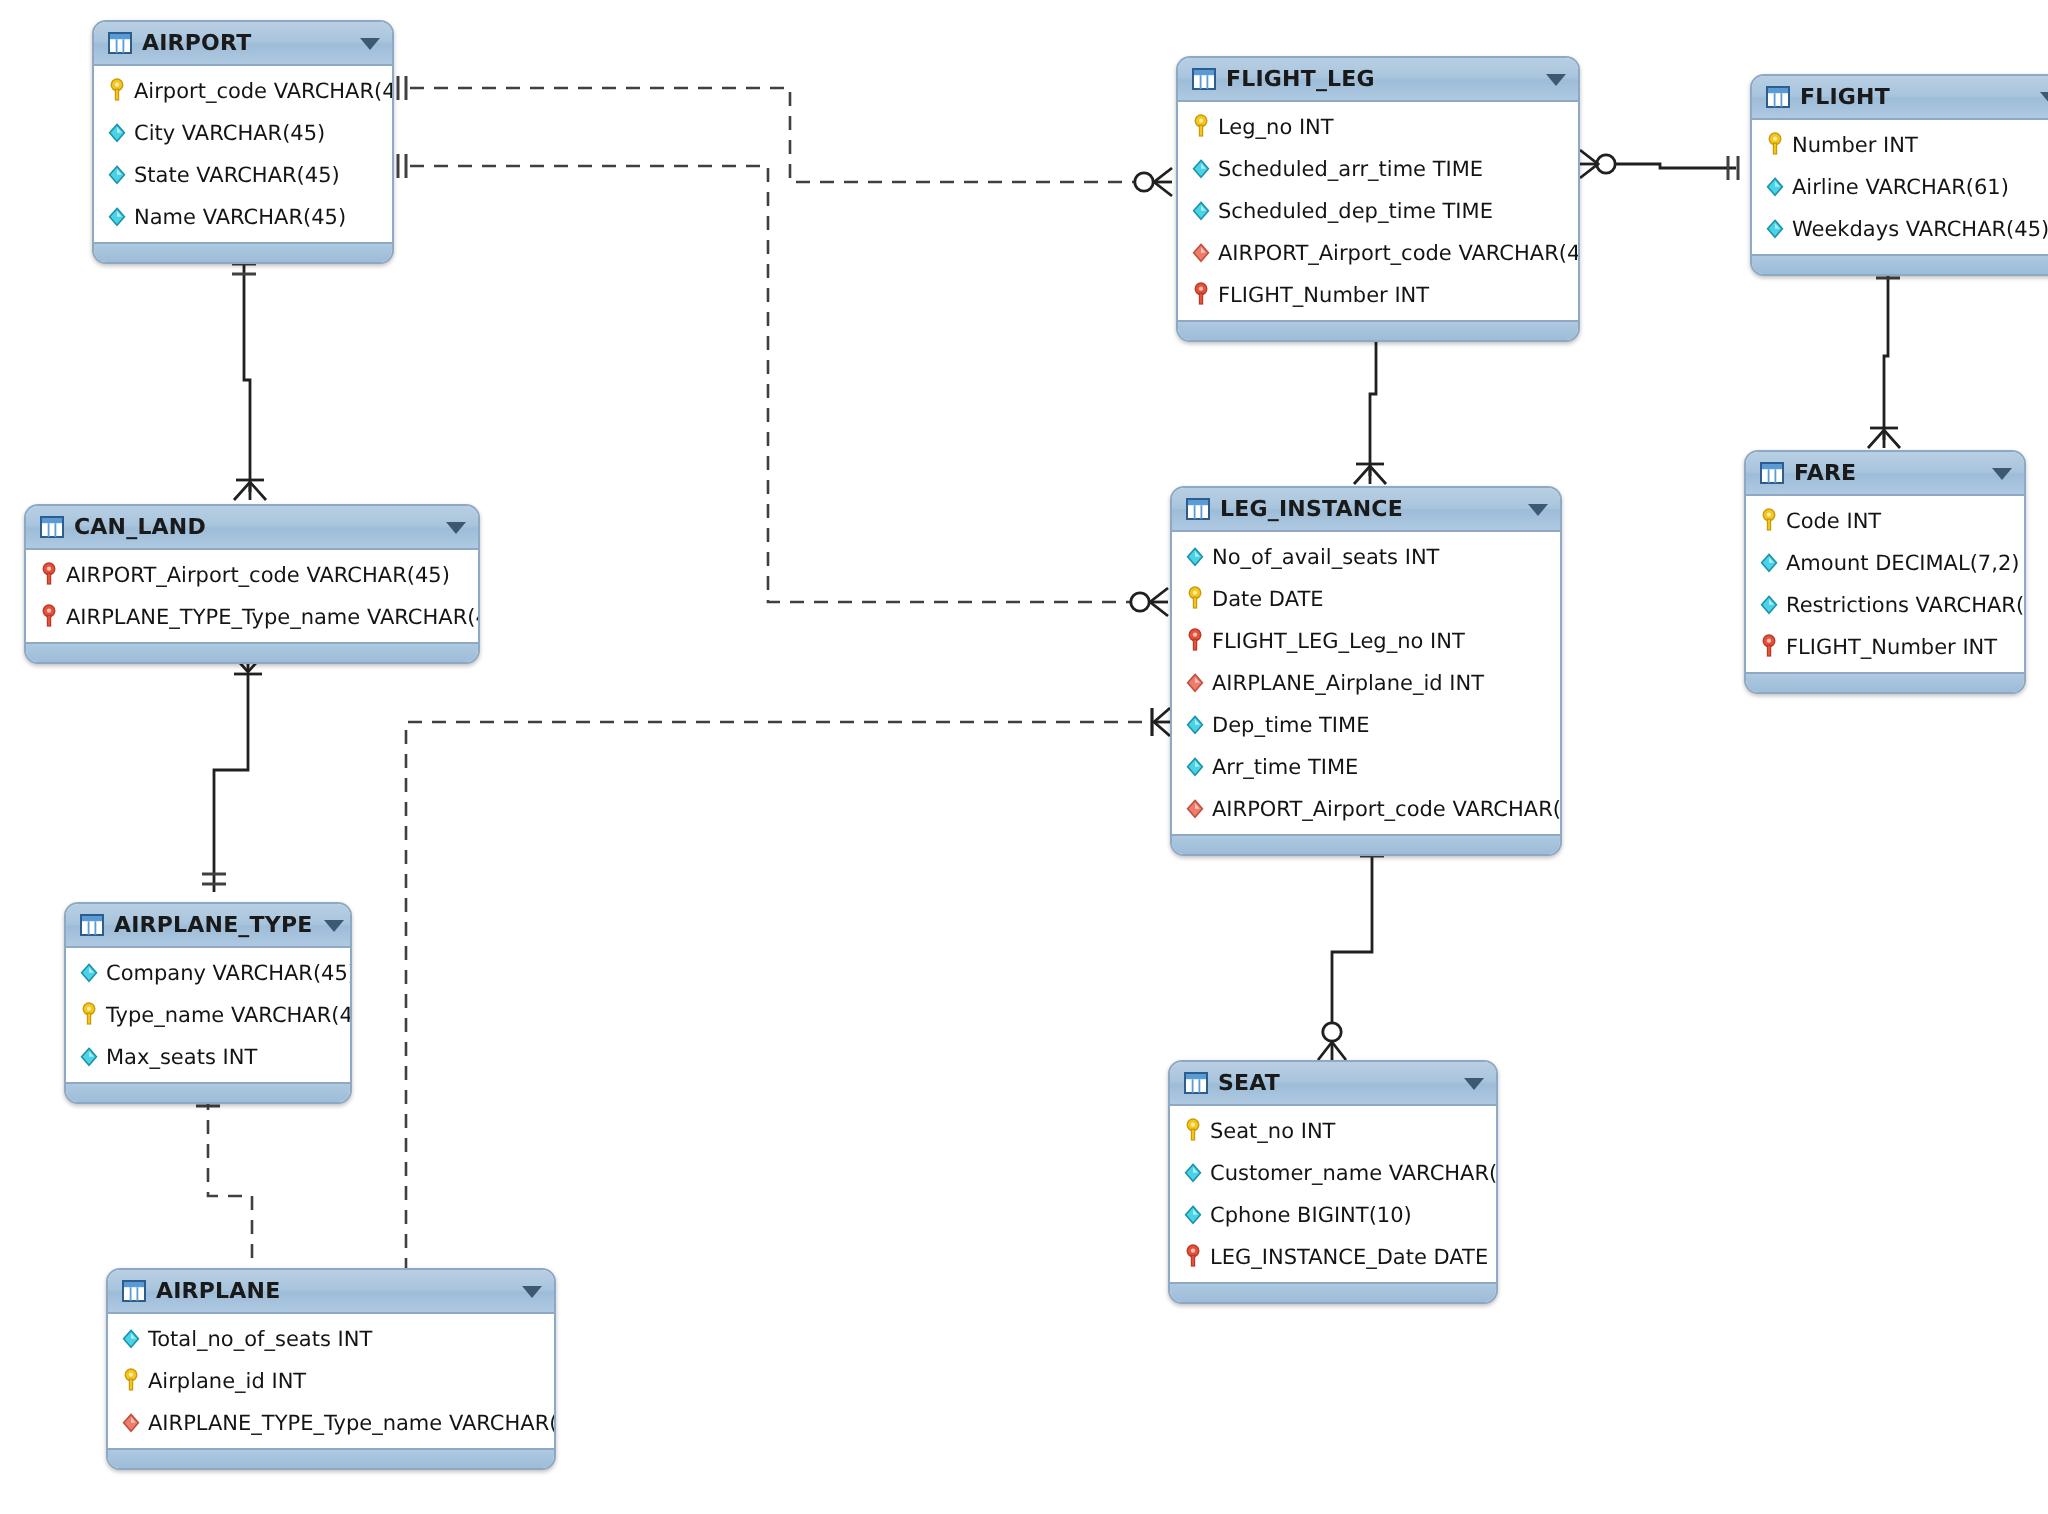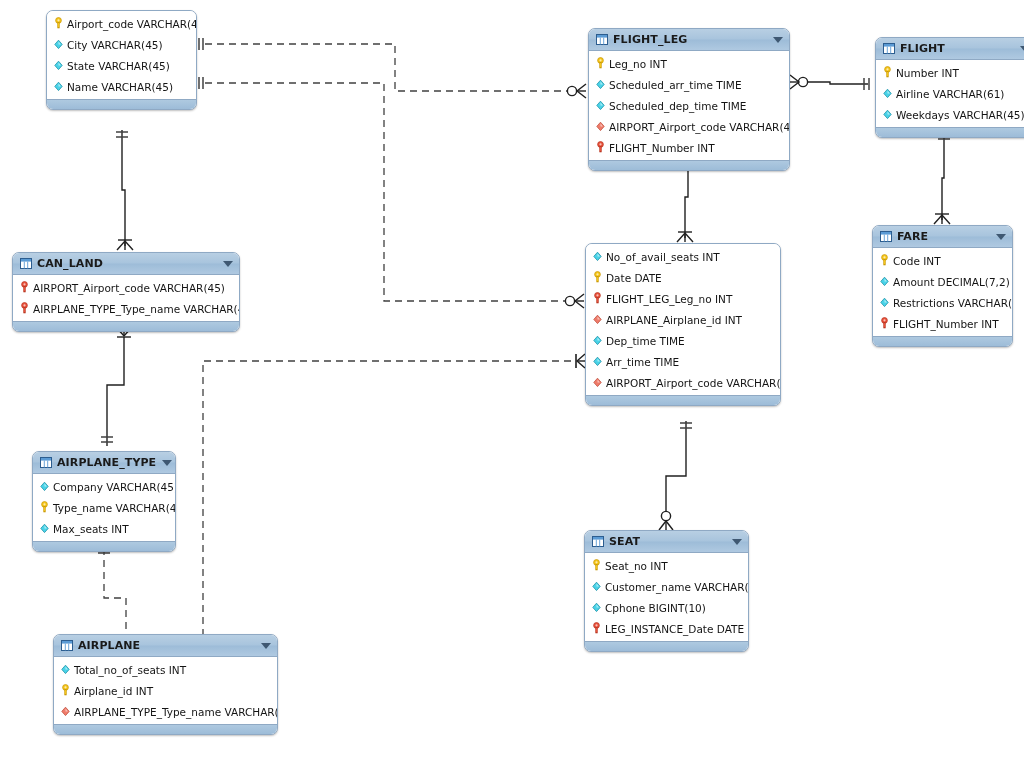--- a/index.html
+++ b/index.html
@@ -199,20 +199,30 @@
       <line x1="197" y1="640" x2="209" y2="640" stroke="#404040" stroke-width="1.5"></line>
       <line x1="197" y1="645" x2="209" y2="645" stroke="#404040" stroke-width="1.5"></line>
       <line x1="576" y1="354" x2="576" y2="368" stroke="#202020" stroke-width="1.6"></line>
       <path d="M 585 354 L 577 361 L 585 368" fill="none" stroke="#202020" stroke-width="1.4"></path>
       <line x1="577" y1="361" x2="585" y2="361" stroke="#202020" stroke-width="1.4"></line>
     </g>
   </svg>
 
   <div id="tables-layer">
       <div class="table-box" style="left: 46px; top: 10px; width: 151px;">
+        <div class="tbl-header">
+          <svg class="tbl-icon" viewBox="0 0 12 11">
+            <rect x="0.5" y="0.5" width="11" height="10" fill="#ffffff" stroke="#2c5d8f" stroke-width="1"></rect>
+            <rect x="1" y="1" width="10" height="2.6" fill="#5b9bd5"></rect>
+            <line x1="4.3" y1="3.6" x2="4.3" y2="10.5" stroke="#5b9bd5" stroke-width="0.9"></line>
+            <line x1="7.7" y1="3.6" x2="7.7" y2="10.5" stroke="#5b9bd5" stroke-width="0.9"></line>
+          </svg>
+          <span class="tbl-title">AIRPORT</span>
+          <span class="tbl-caret"></span>
+        </div>
         <div class="tbl-cols">
           <div class="col-row">
             <svg class="col-ico" viewBox="0 0 11 13">
               <circle cx="5.5" cy="3.4" r="2.9" fill="#f5c518" stroke="#c89a0d" stroke-width="0.7"></circle>
               <circle cx="5.5" cy="3.3" r="1.1" fill="#ffffff" opacity="0.65"></circle>
               <rect x="4.7" y="5.6" width="1.6" height="5.4" fill="#f5c518" stroke="#c89a0d" stroke-width="0.6"></rect>
             </svg>
             <span class="col-name">Airport_code VARCHAR(45)</span>
           </div>
           <div class="col-row">
@@ -353,20 +363,30 @@
               <circle cx="5.5" cy="3.4" r="2.9" fill="#e8503a" stroke="#b83a26" stroke-width="0.7"></circle>
               <circle cx="5.5" cy="3.3" r="1.1" fill="#ffffff" opacity="0.65"></circle>
               <rect x="4.7" y="5.6" width="1.6" height="5.4" fill="#e8503a" stroke="#b83a26" stroke-width="0.6"></rect>
             </svg>
             <span class="col-name">AIRPLANE_TYPE_Type_name VARCHAR(45)</span>
           </div>
         </div>
         <div class="tbl-footer"></div>
       </div>
       <div class="table-box" style="left: 585px; top: 243px; width: 196px;">
+        <div class="tbl-header">
+          <svg class="tbl-icon" viewBox="0 0 12 11">
+            <rect x="0.5" y="0.5" width="11" height="10" fill="#ffffff" stroke="#2c5d8f" stroke-width="1"></rect>
+            <rect x="1" y="1" width="10" height="2.6" fill="#5b9bd5"></rect>
+            <line x1="4.3" y1="3.6" x2="4.3" y2="10.5" stroke="#5b9bd5" stroke-width="0.9"></line>
+            <line x1="7.7" y1="3.6" x2="7.7" y2="10.5" stroke="#5b9bd5" stroke-width="0.9"></line>
+          </svg>
+          <span class="tbl-title">LEG_INSTANCE</span>
+          <span class="tbl-caret"></span>
+        </div>
         <div class="tbl-cols">
           <div class="col-row">
             <svg class="col-ico" viewBox="0 0 11 13">
               <polygon points="5.5,2.2 9.2,6.4 5.5,10.6 1.8,6.4" fill="#49d3e8" stroke="#1d93a8" stroke-width="0.8"></polygon>
               <polygon points="5.5,3.5 7.9,6.4 5.5,6.4" fill="#ffffff" opacity="0.55"></polygon>
             </svg>
             <span class="col-name">No_of_avail_seats INT</span>
           </div>
           <div class="col-row">
             <svg class="col-ico" viewBox="0 0 11 13">

